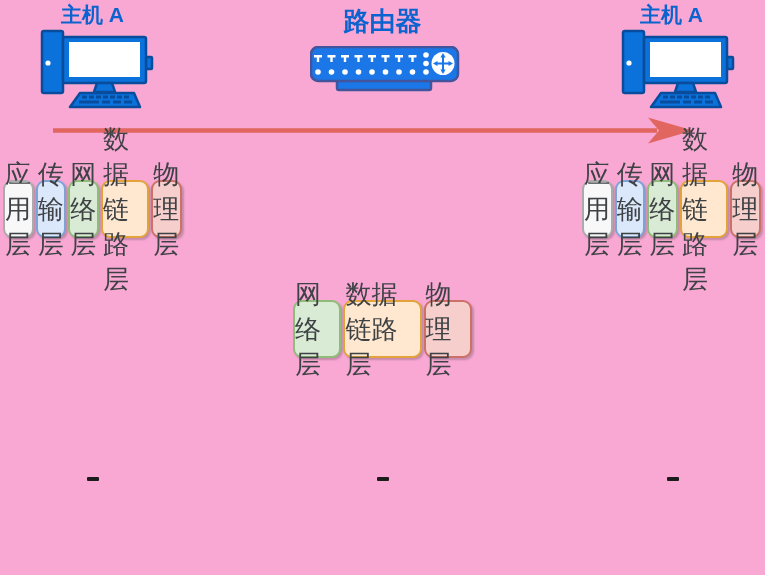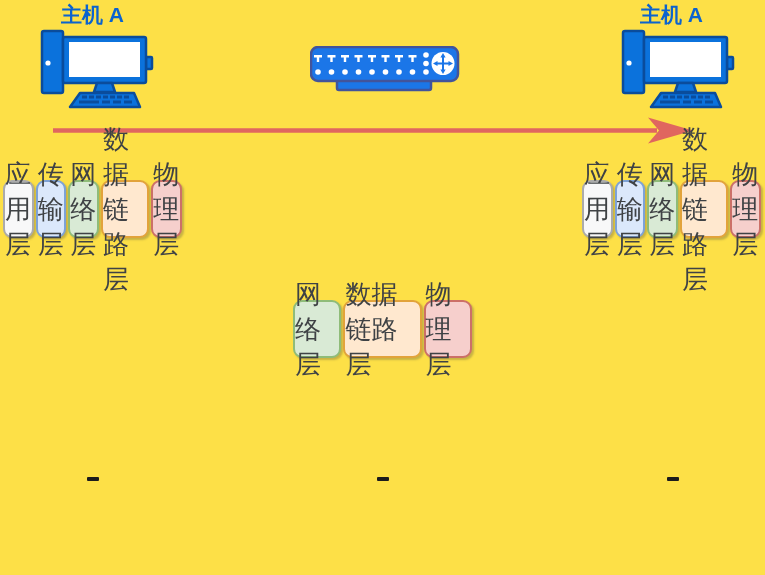--- a/index.html
+++ b/index.html
@@ -1,17 +1,17 @@
 <!DOCTYPE html>
 <html style="--label-blue: #0b63cf; --arrow: #e0665f; --device-blue: #0b72dc; --device-dark: #0a4c9c; --router-body: #1b76e8; --router-outline: #42549b; --layer-text: #3f4245;"><head>
 <meta charset="utf-8">
 <style>
   html,body{margin:0;padding:0;background:#ffffff;}
   .canvas{
-    position:relative;width:765px;height:575px;overflow:hidden;background:#fde047;
+    position:relative;width:765px;height:575px;overflow:hidden;background:#f9a8d4;
     font-family:"Liberation Sans", sans-serif;
   }
   .node-label{
     position:absolute;text-align:center;font-weight:bold;color:var(--label-blue,#0b63cf);
   }
   .host-label{font-size:21px;line-height:24px;}
   .router-label{font-size:26px;line-height:30px;}
   .dev-icon{position:absolute;}
   .dev{fill:var(--device-blue,#0b72dc);stroke:var(--device-dark,#0a4c9c);stroke-width:2.5;stroke-linejoin:round;}
   .dev-key{fill:var(--device-dark,#0a4c9c);}
@@ -31,20 +31,21 @@
     box-shadow:2px 2px 2px rgba(60,60,60,0.28);
   }
   .stub{position:absolute;width:12px;height:4px;background:#1c1c1c;border-radius:1px;}
 </style>
 </head>
 <body>
 
 <div class="canvas">
 
   <div class="node-label host-label" style="left:3px;top:3px;width:179px;">主机 A</div>
+  <div class="node-label router-label" style="left:293px;top:6px;width:179px;">路由器</div>
   <div class="node-label host-label" style="left:582px;top:3px;width:179px;">主机 A</div>
 
   <svg class="dev-icon" style="left:36px;top:29px;" width="118" height="82" viewBox="0 0 118 82">
     <rect class="dev" x="6" y="2" width="21" height="62" rx="2"></rect>
     <circle class="dev-white" cx="12" cy="34" r="2.6"></circle>
     <rect class="dev" x="110" y="28" width="6" height="12" rx="1"></rect>
     <rect class="dev" x="27" y="8" width="83" height="46" rx="2"></rect>
     <rect class="dev-white" x="33" y="13" width="71" height="35"></rect>
     <polygon class="dev" points="61,54 76,54 79,63 58,63"></polygon>
     <polygon class="dev" points="44,64 98,64 104,78 34,78"></polygon>

